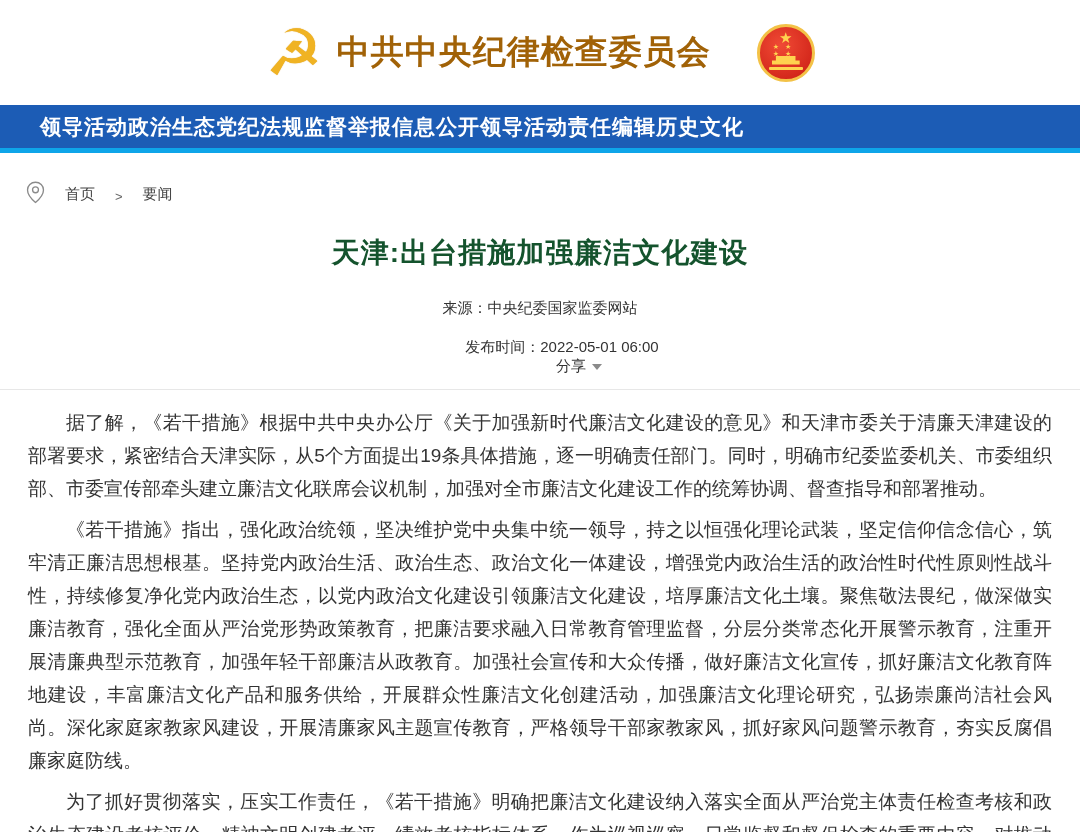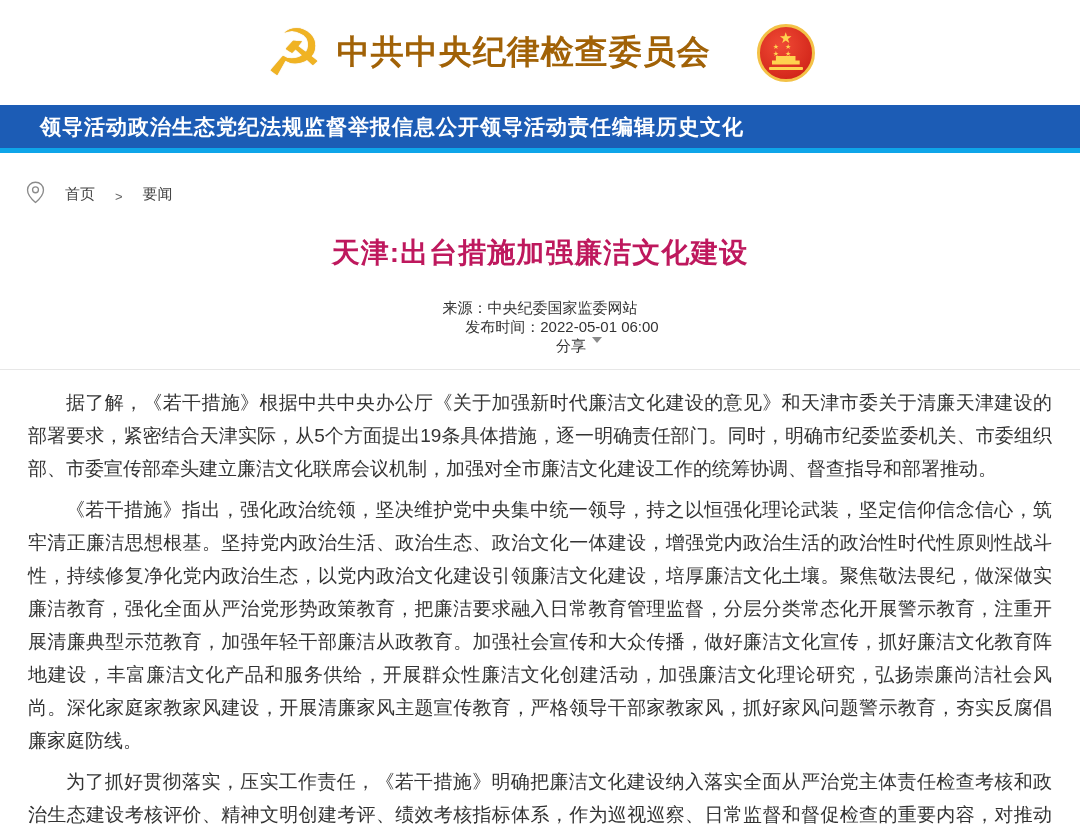--- a/index.html
+++ b/index.html
@@ -64,30 +64,30 @@
     padding:28px 28px 0 26px;
     display:flex; align-items:flex-end; gap:20px;
     font-size:15px; color:#444;
   }
   .crumb { cursor:pointer; }
   .crumb-sep { color:#666; font-size:13px; }
 
   
   .article-title {
     margin-top:30px; text-align:center;
-    font-size:28px; font-weight:bold; color:#be185d; letter-spacing:1px;
+    font-size:28px; font-weight:bold; color:#14532d; letter-spacing:1px;
   }
   .article-meta {
     margin-top:27px;
     display:flex; justify-content:center; align-items:center;
     font-size:15px; color:#333;flex-direction:column;
   }
   .meta-group { white-space:nowrap; }
-  .meta-gap { margin-left:44px; }
-  .share { margin-left:78px; cursor:pointer; display:flex; }
+  .meta-gap { margin-left:44px;margin-top:20px; }
+  .share { margin-left:78px; cursor:pointer; display:flex; align-items:center; }
   .share-arrow {
     display:inline-block; width:0; height:0; margin-left:6px;
     border-left:5px solid transparent; border-right:5px solid transparent;
     border-top:6px solid #8a8a8a;
   }
   .meta-divider { margin-top:13px; border-bottom:1px solid #e7e7e7; }
 
   .article-body {
     padding:16px 28px 0 28px;
     font-size:19px; line-height:33px; text-align:justify; color:#333;

